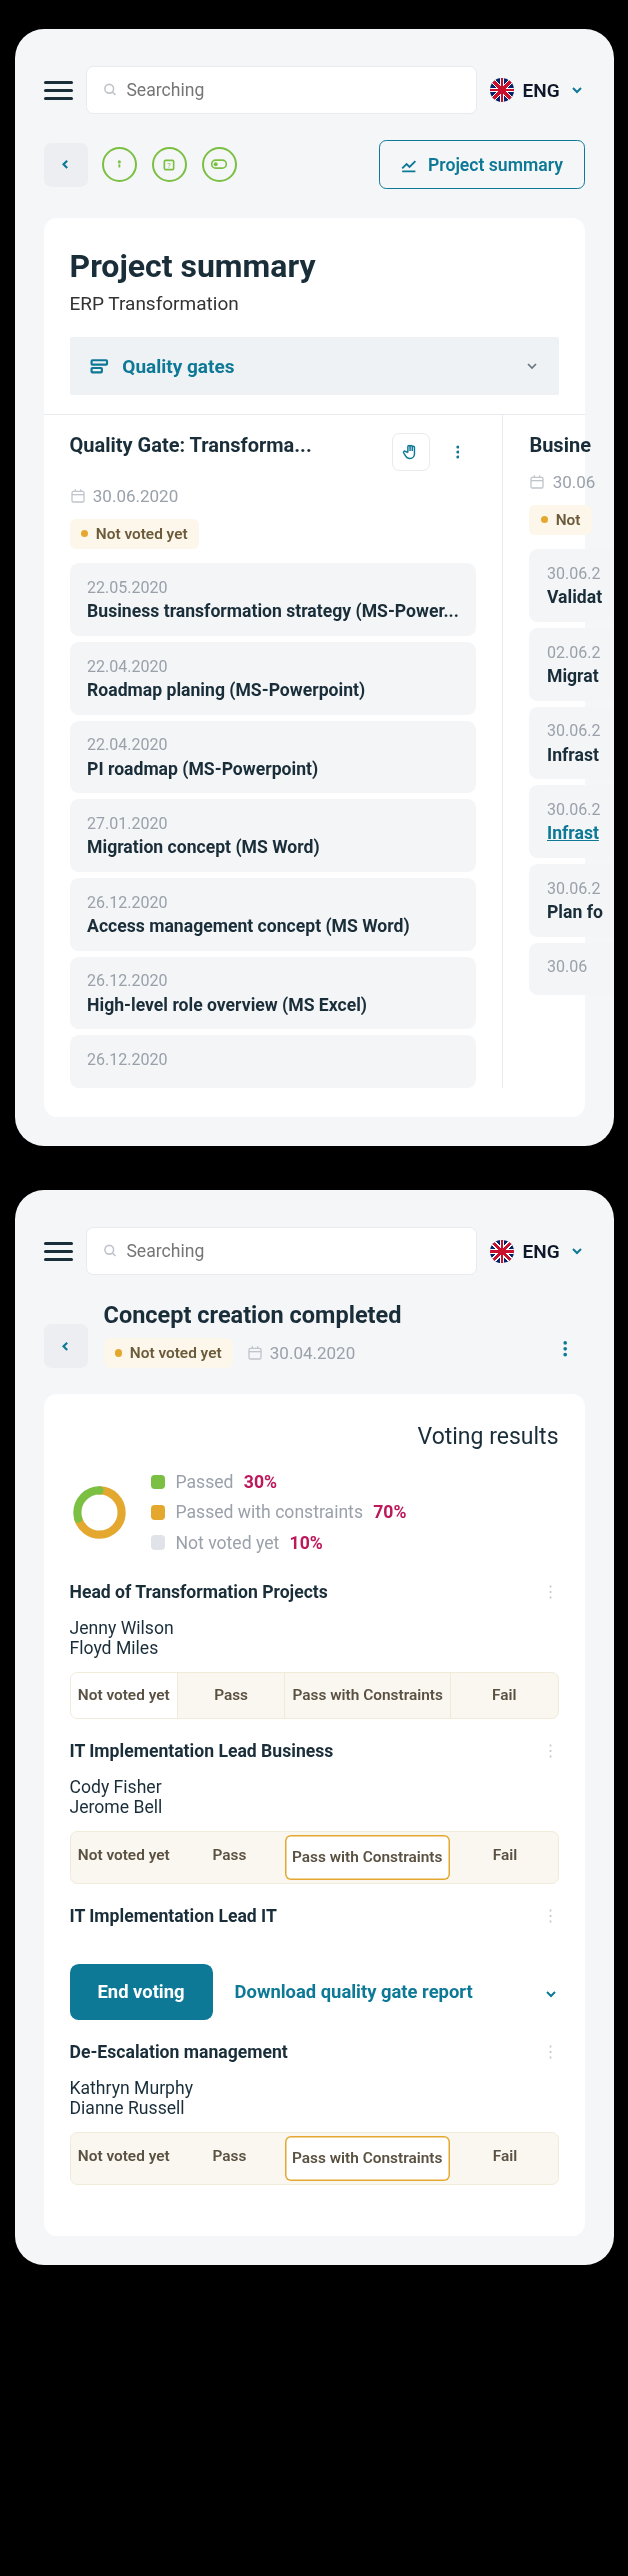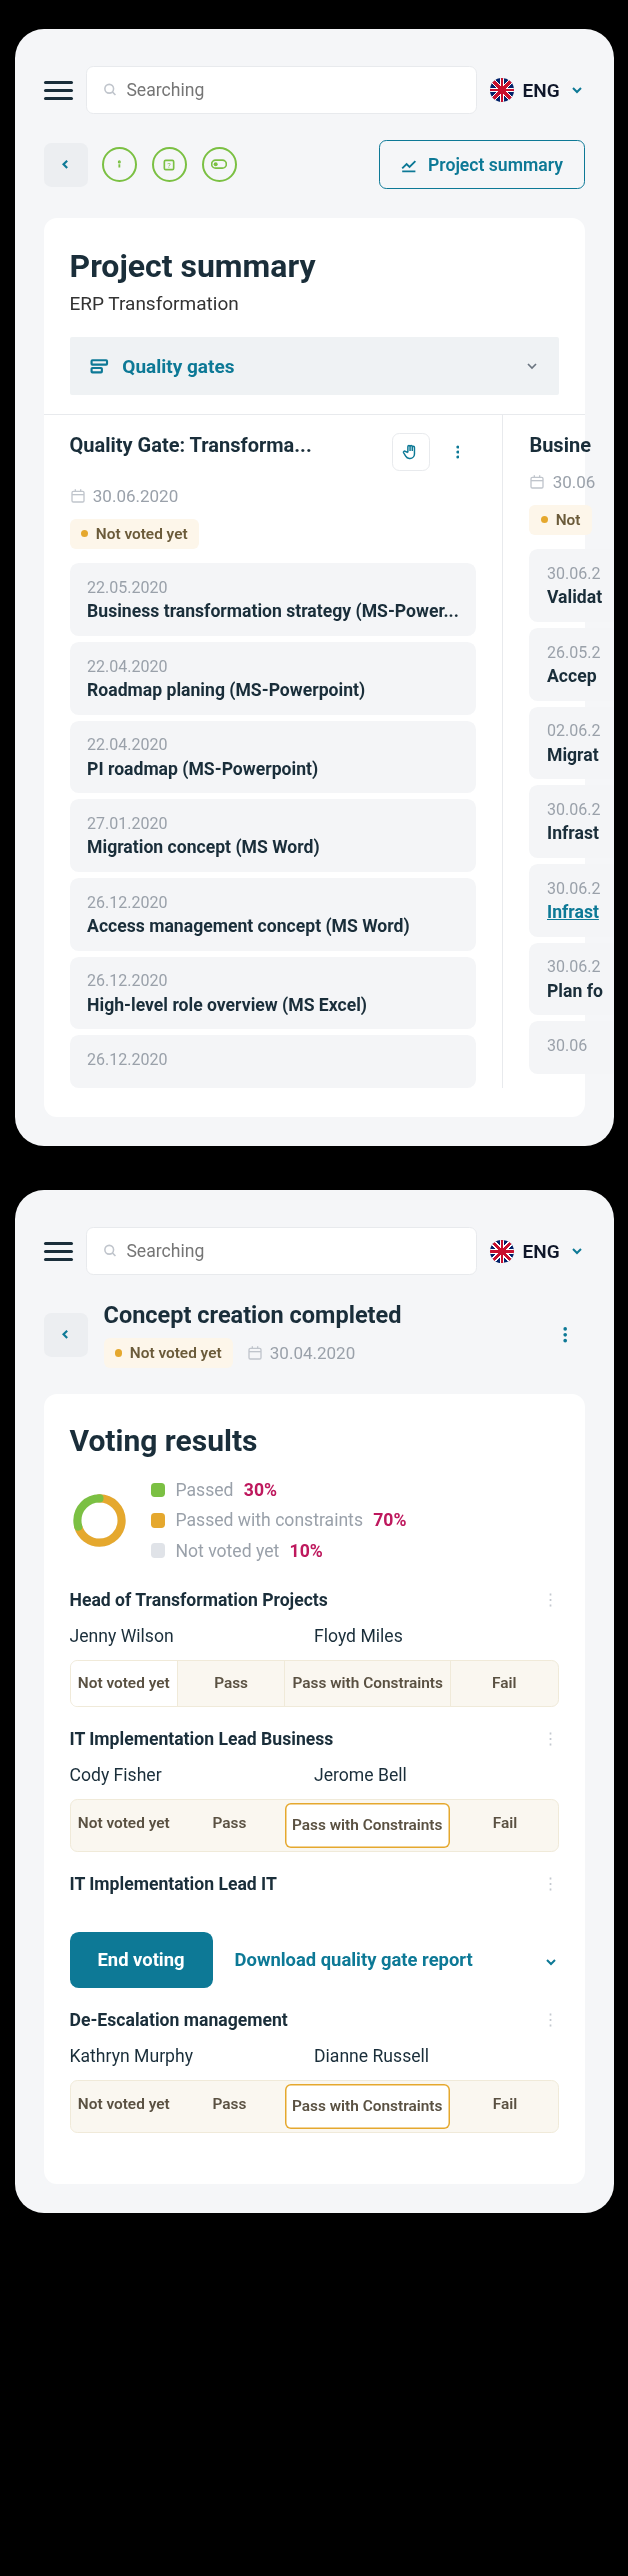--- a/index.html
+++ b/index.html
@@ -50,46 +50,46 @@
 .badge { display: inline-flex; align-items: center; gap: 7.3px; background: #fdf6ea; padding: 5.9px 11.7px; border-radius: 5.9px; font-size: 15.4px; font-weight: 600; color: #6b5b3a; }
 .badge::before { content: ''; width: 7.3px; height: 7.3px; background: #e5a82e; border-radius: 50%; }
 
 .item-list { display: flex; flex-direction: column; gap: 5.9px; }
 .item { background: #f4f5f7; border-radius: 8.8px; padding: 14.7px 17.6px; cursor: pointer; }
 .item .date { font-size: 16px; color: #9aa1aa; margin-bottom: 4.4px; }
 .item .title { font-size: 17.6px; font-weight: 700; color: #1a2e3a; white-space: nowrap; overflow: hidden; text-overflow: ellipsis; }
 .item .title.link { color: #0d7996; text-decoration: underline; }
 
 
-.title-bar { display: flex; align-items: center; gap: 16px; margin-bottom: 26px; }
+.title-bar { display: flex; align-items: flex-end; gap: 16px; margin-bottom: 26px; }
 .title-bar h2 { font-size: 23.5px; font-weight: 700; color: #1a2e3a; }
 .meta-row { display: flex; align-items: center; gap: 13.2px; margin-top: 8.8px; }
 .meta-row .date-row { margin-bottom: 0; }
 
 .voting-bar { display: flex; gap: 10.3px; margin-bottom: 22px; }
 .voting-main { flex: 1; background: #fff; border: 0.7px solid #e8eaed; border-radius: 8.8px; padding: 16px 19px; display: flex; align-items: center; gap: 13.2px; cursor: pointer; }
 .voting-main .label { color: #0d7996; font-size: 19px; font-weight: 700; flex: 1; }
 .add-btn { width: 51px; background: #fff; border: 0.7px solid #e8eaed; border-radius: 8.8px; display: flex; align-items: center; justify-content: center; cursor: pointer; font-size: 23.5px; color: #1a2e3a; font-weight: 300; }
 
 .results-card { background: #fff; border-radius: 13.2px; padding: 29px 26px; }
-.results-card h3 { font-size: 30px; font-weight: 700; color: #1a2e3a; margin-bottom: 22px; }
+.results-card h3 { font-size: 23px; font-weight: 400; color: #1a2e3a; margin-bottom: 22px; text-align: right; }
 .results-row { display: flex; align-items: center; gap: 22px; margin-bottom: 29px; }
 .donut { width: 59px; height: 59px; position: relative; }
 .donut svg { transform: rotate(-90deg); }
 .legend { display: flex; flex-direction: column; gap: 10.3px; }
 .legend-item { display: flex; align-items: center; gap: 10.3px; font-size: 17.6px; }
 .legend-sq { width: 14.7px; height: 14.7px; border-radius: 3.7px; }
 .legend-label { color: #9aa1aa; }
 .legend-val { color: #be185d; font-weight: 700; }
 
 .role-section { margin-bottom: 22px; }
 .role-header { display: flex; justify-content: space-between; align-items: center; margin-bottom: 16px; }
 .role-header h4 { font-size: 17.6px; font-weight: 700; color: #1a2e3a; }
 .dots { color: #c4c9d0; font-size: 16px; cursor: pointer; }
-.names-row { display: flex; margin-bottom: 14.7px; }
+.names-row { display: flex; margin-bottom: 14.7px; flex-direction: column; }
 .names-row span { flex: 1; font-size: 17.6px; color: #1a2e3a; }
 .vote-options { display: flex; background: #faf7f0; border-radius: 7.3px; overflow: hidden; border: 0.7px solid #f0ead9; }
 .vote-opt { flex: 1; padding: 13.2px 7.3px; text-align: center; font-size: 15.4px; font-weight: 600; color: #5a5142; cursor: pointer; border-right: 0.7px solid #f0ead9; white-space: nowrap; }
 .vote-opt:first-child { flex: 1; }
 .vote-opt:last-child { border-right: none; }
 .vote-opt.white { background: #fff; }
 .vote-opt.outlined { background: #fff; box-shadow: inset 0 0 0 1.5px #e5a82e; border-radius: 5.9px; margin: 2.9px; border-right: none; }
 .vote-options.has-outlined .vote-opt:not(.outlined) { border-right: none; }
 
 .bottom-actions { display: flex; align-items: center; gap: 22px; margin: 22px 0; }
@@ -249,24 +249,20 @@
               </svg>
       <span>30.06</span>
     </div>
     <div class="badge-row"><span class="badge">Not</span></div>
     <div class="item-list">
               <div class="item">
        <div class="date">30.06.2</div>
        <div class="title ">Validat</div>
      </div>
               <div class="item">
-       <div class="date">26.05.2</div>
-       <div class="title ">Accep</div>
-     </div>
-              <div class="item">
        <div class="date">02.06.2</div>
        <div class="title ">Migrat</div>
      </div>
               <div class="item">
        <div class="date">30.06.2</div>
        <div class="title ">Infrast</div>
      </div>
               <div class="item">
        <div class="date">30.06.2</div>
        <div class="title link">Infrast</div>

